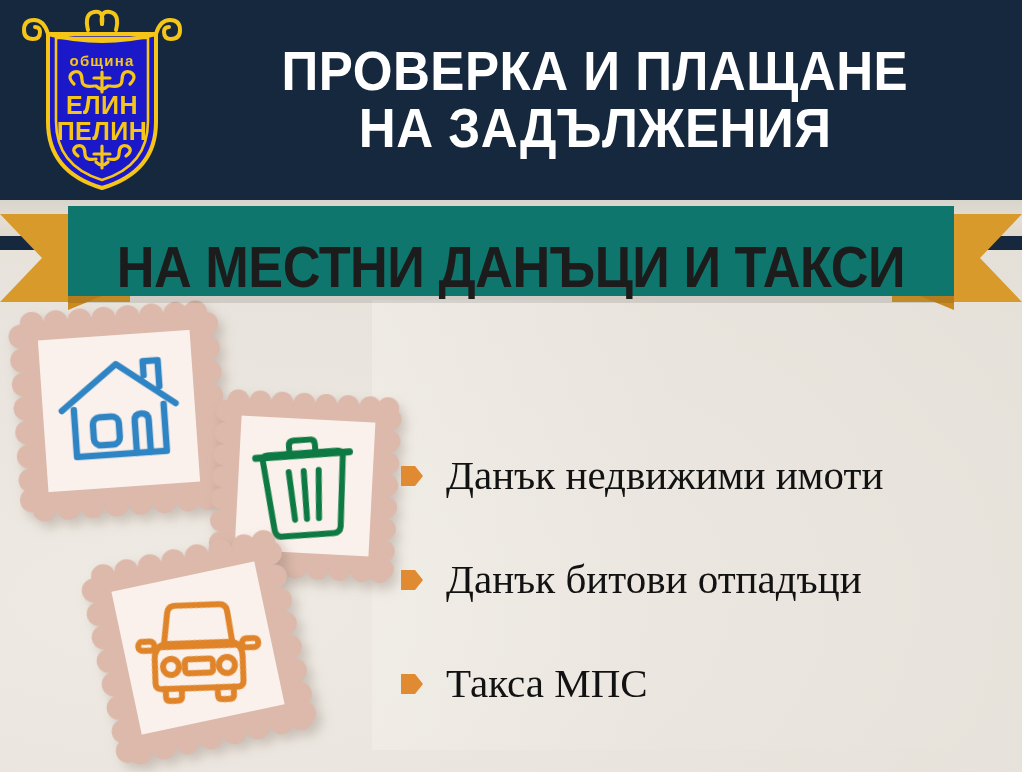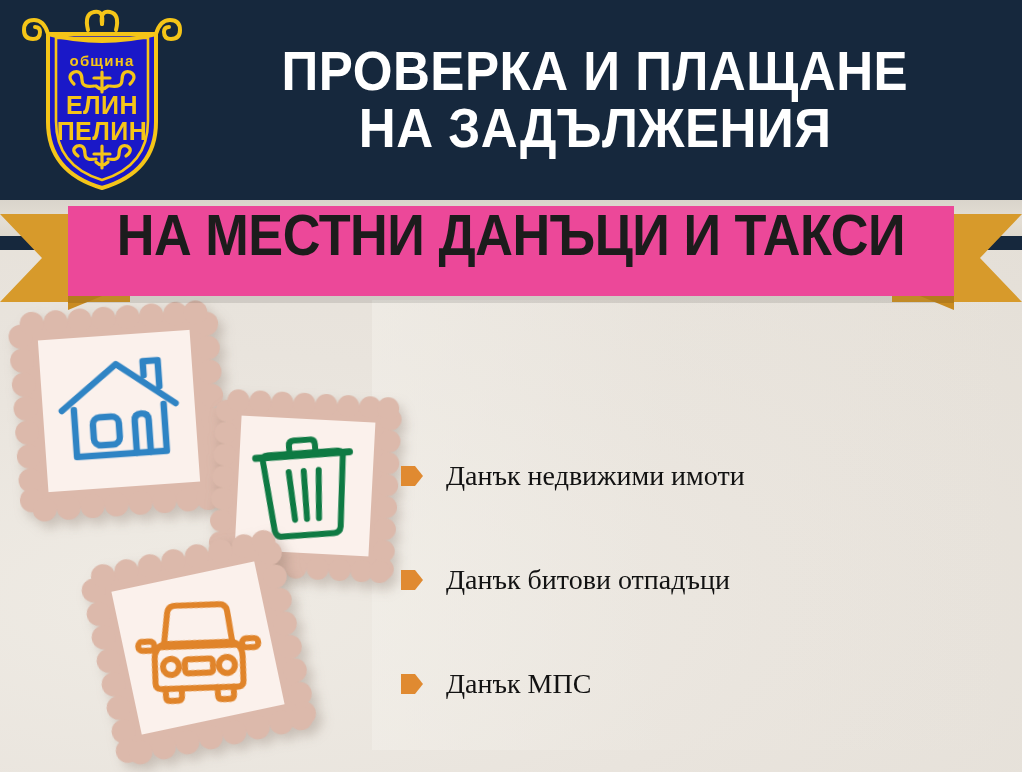--- a/index.html
+++ b/index.html
@@ -68,23 +68,23 @@
     clip-path:polygon(0 0, 130px 0, 130px 88px, 0 88px, 42px 44px);
   }
   .tail-right{
     position:absolute; right:0px; top:16px; width:130px; height:88px;
     background:#d79a2b;
     clip-path:polygon(0 0, 130px 0, 88px 44px, 130px 88px, 0 88px);
   }
   
   .ribbon-body{
     position:absolute; left:68px; top:8px; width:886px; height:90px;
-    background:#ec4899;
+    background:#0f766e;
     box-shadow:0 7px 0 0 rgba(0,0,0,0.10);
-    display:flex; align-items:flex-start; justify-content:center;
+    display:flex; align-items:flex-end; justify-content:center;
   }
   .ribbon-text{
     color:#1c1c1c;
     font-family:"Liberation Sans", sans-serif;
     font-weight:bold;
     font-size:58px;
     line-height:1;
     letter-spacing:-0.5px;
     transform:scaleX(0.90);
     white-space:nowrap;
@@ -119,21 +119,21 @@
     position:absolute; left:400px; top:424px; width:622px; z-index:6;
   }
   .list-item{
     display:flex; align-items:center; gap:22px;
     height:104px;
   }
   .bullet{ flex:0 0 auto; width:24px; height:26px; }
   .bullet svg{display:block;}
   .list-label{
     font-family:"Liberation Serif", serif;
-    font-size:28px;
+    font-size:41px;
     color:#121212;
     line-height:1.1;
     white-space:nowrap;
   }
 </style>
 </head>
 <body>
 
 <div class="poster">
 
@@ -385,18 +385,18 @@
       </span>
       <span class="list-label">Данък битови отпадъци</span>
     </div>
 
     <div class="list-item">
       <span class="bullet">
         <svg width="24" height="26" viewBox="0 0 24 26" xmlns="http://www.w3.org/2000/svg">
           <path d="M1 3 L15 3 L23 13 L15 23 L1 23 Z" fill="#e08a31"></path>
         </svg>
       </span>
-      <span class="list-label">Данък МПС</span>
+      <span class="list-label">Такса МПС</span>
     </div>
 
   </div>
 
 </div>
 
 </body></html>

